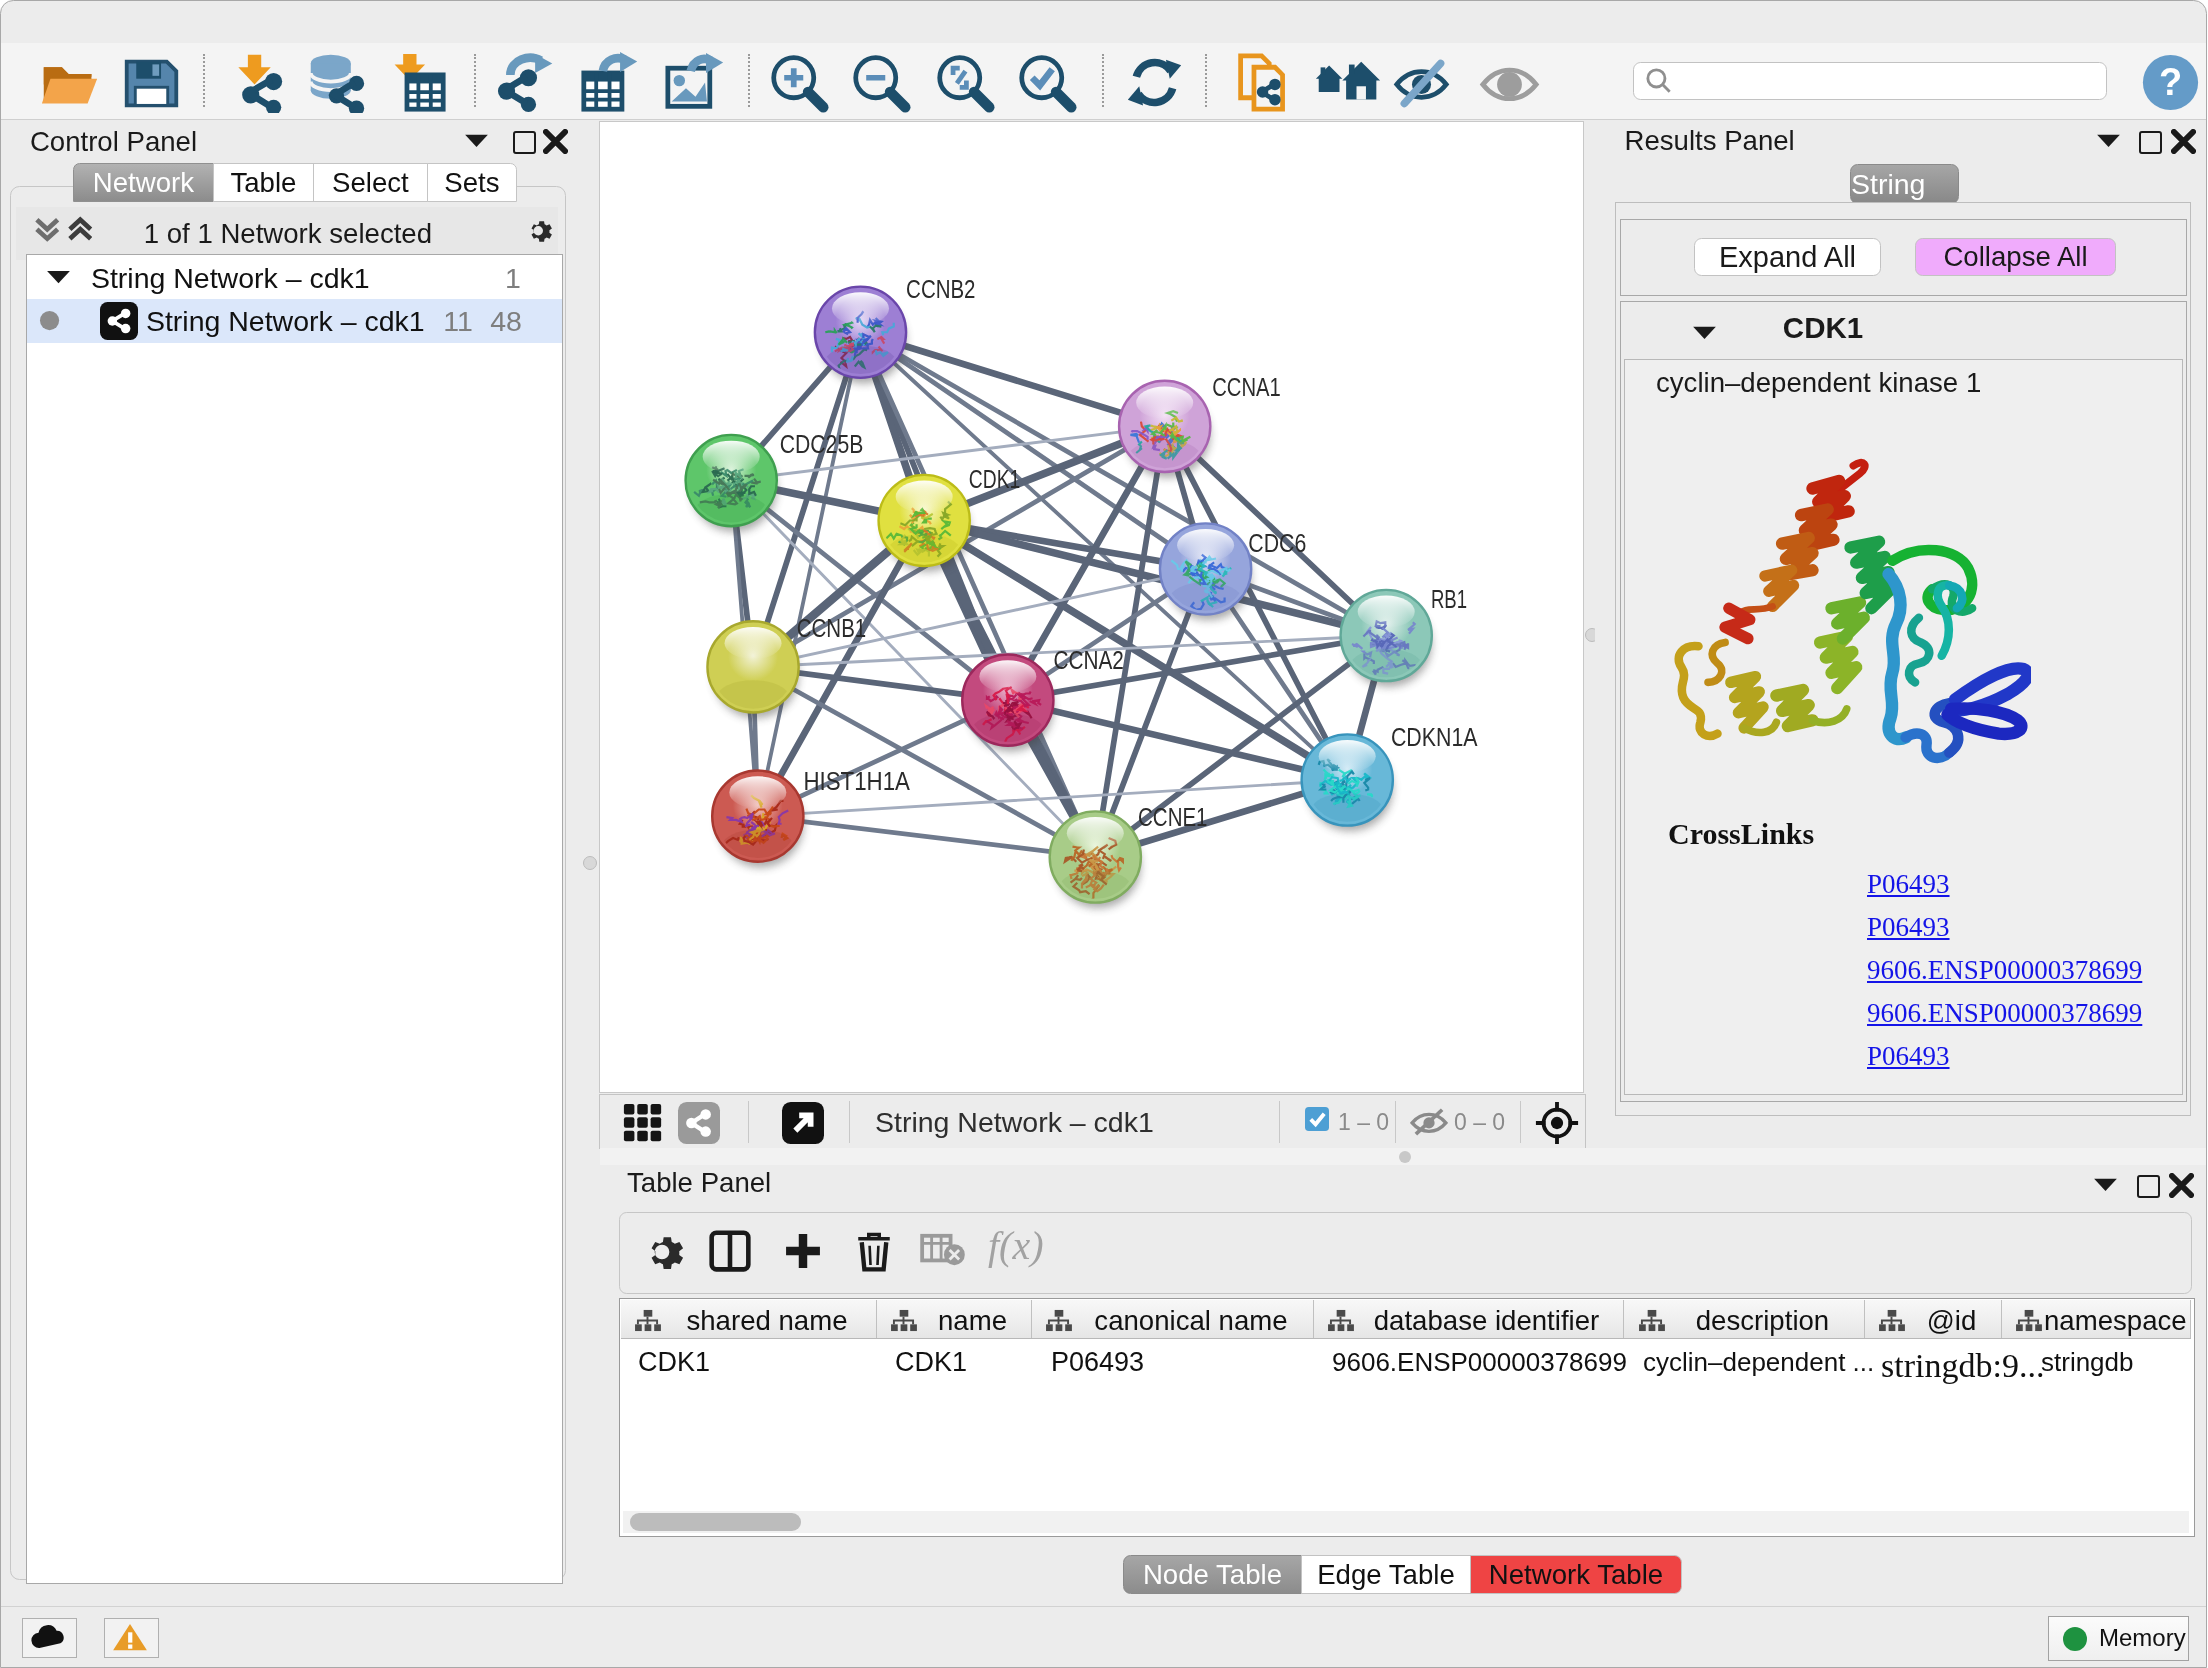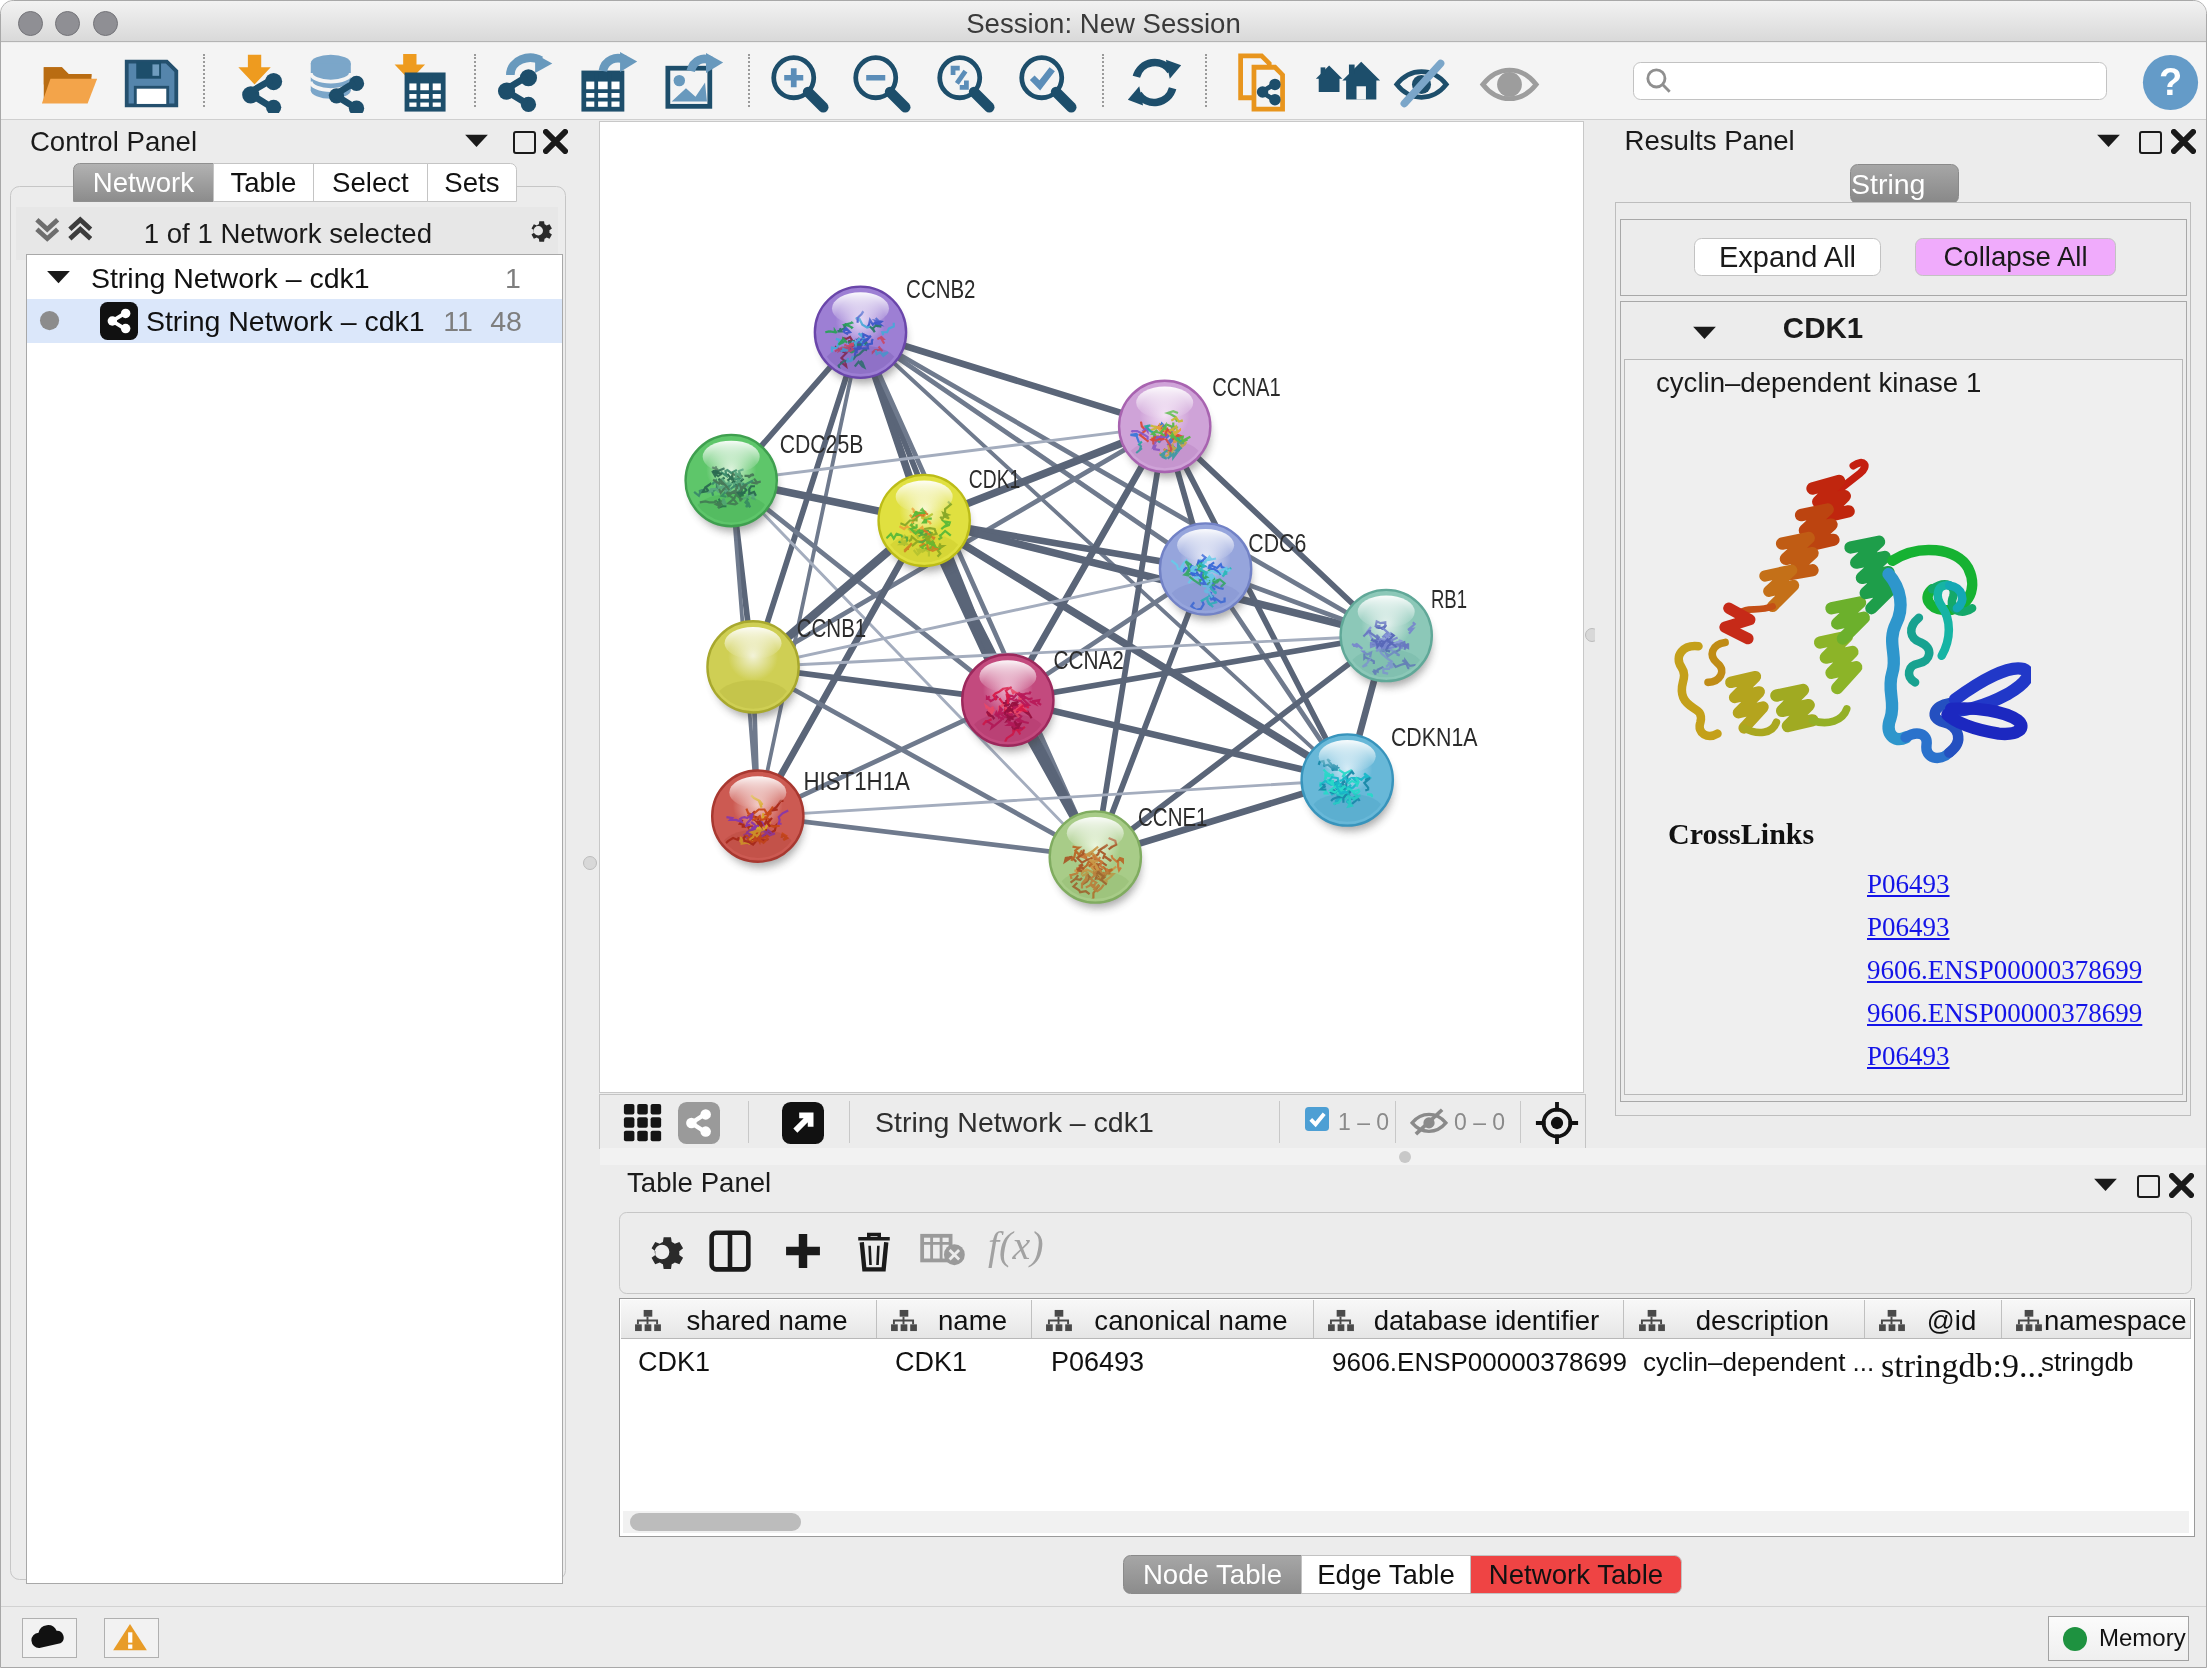--- a/index.html
+++ b/index.html
@@ -20,26 +20,20 @@
 #netpanel{position:absolute;left:597px;top:120px;width:987px;height:1027px;background:#ececec;}
 #canvas{position:absolute;left:1px;top:0px;width:983px;height:970px;background:#ffffff;border:1px solid #c8c8c8;}
 #resultspanel{position:absolute;left:1594px;top:120px;width:614px;height:1027px;background:#ececec;}
 #tablepanel{position:absolute;left:599px;top:1164px;width:1609px;height:439px;background:#ececec;}
 #bottombar{position:absolute;left:0px;top:1605px;width:2208px;height:64px;background:#ececec;border-top:1.9px solid #d2d2d2;}
 a.link{color:#1414e8;text-decoration:underline;}
 </style>
 </head>
 <body>
 <div id="win">
-  <div id="titlebar">
-    <div class="tl" style="left:17px;"></div>
-    <div class="tl" style="left:54px;"></div>
-    <div class="tl" style="left:92px;"></div>
-    <div id="title">Session: New Session</div>
-  </div>
   <div id="toolbar">
     <svg class="tbi" style="left:38px;" width="61" height="61" viewBox="0 0 64 64">
         <path d="M5 16 L24 16 L31 23 L55 23 L55 34 L5 34 Z" fill="#b96c12"></path>
         <path d="M5 52 L5 16 L24 16 L31 23 L55 23 L55 26 L14 26 Z" fill="#b96c12"></path>
         <path d="M12 28 L61 28 L51 54 L3 54 Z" fill="#f3a44a"></path>
       </svg>
     <svg class="tbi" style="left:120px;" width="61" height="61" viewBox="0 0 64 64">
         <path d="M6 10 L48 10 L58 20 L58 56 L6 56 Z" fill="#5585ac" stroke="#24506e" stroke-width="4"></path>
         <rect x="16" y="10" width="26" height="18" fill="#1d4e6b"></rect>
         <rect x="33" y="13" width="7" height="12" fill="#6f9cbe"></rect>

